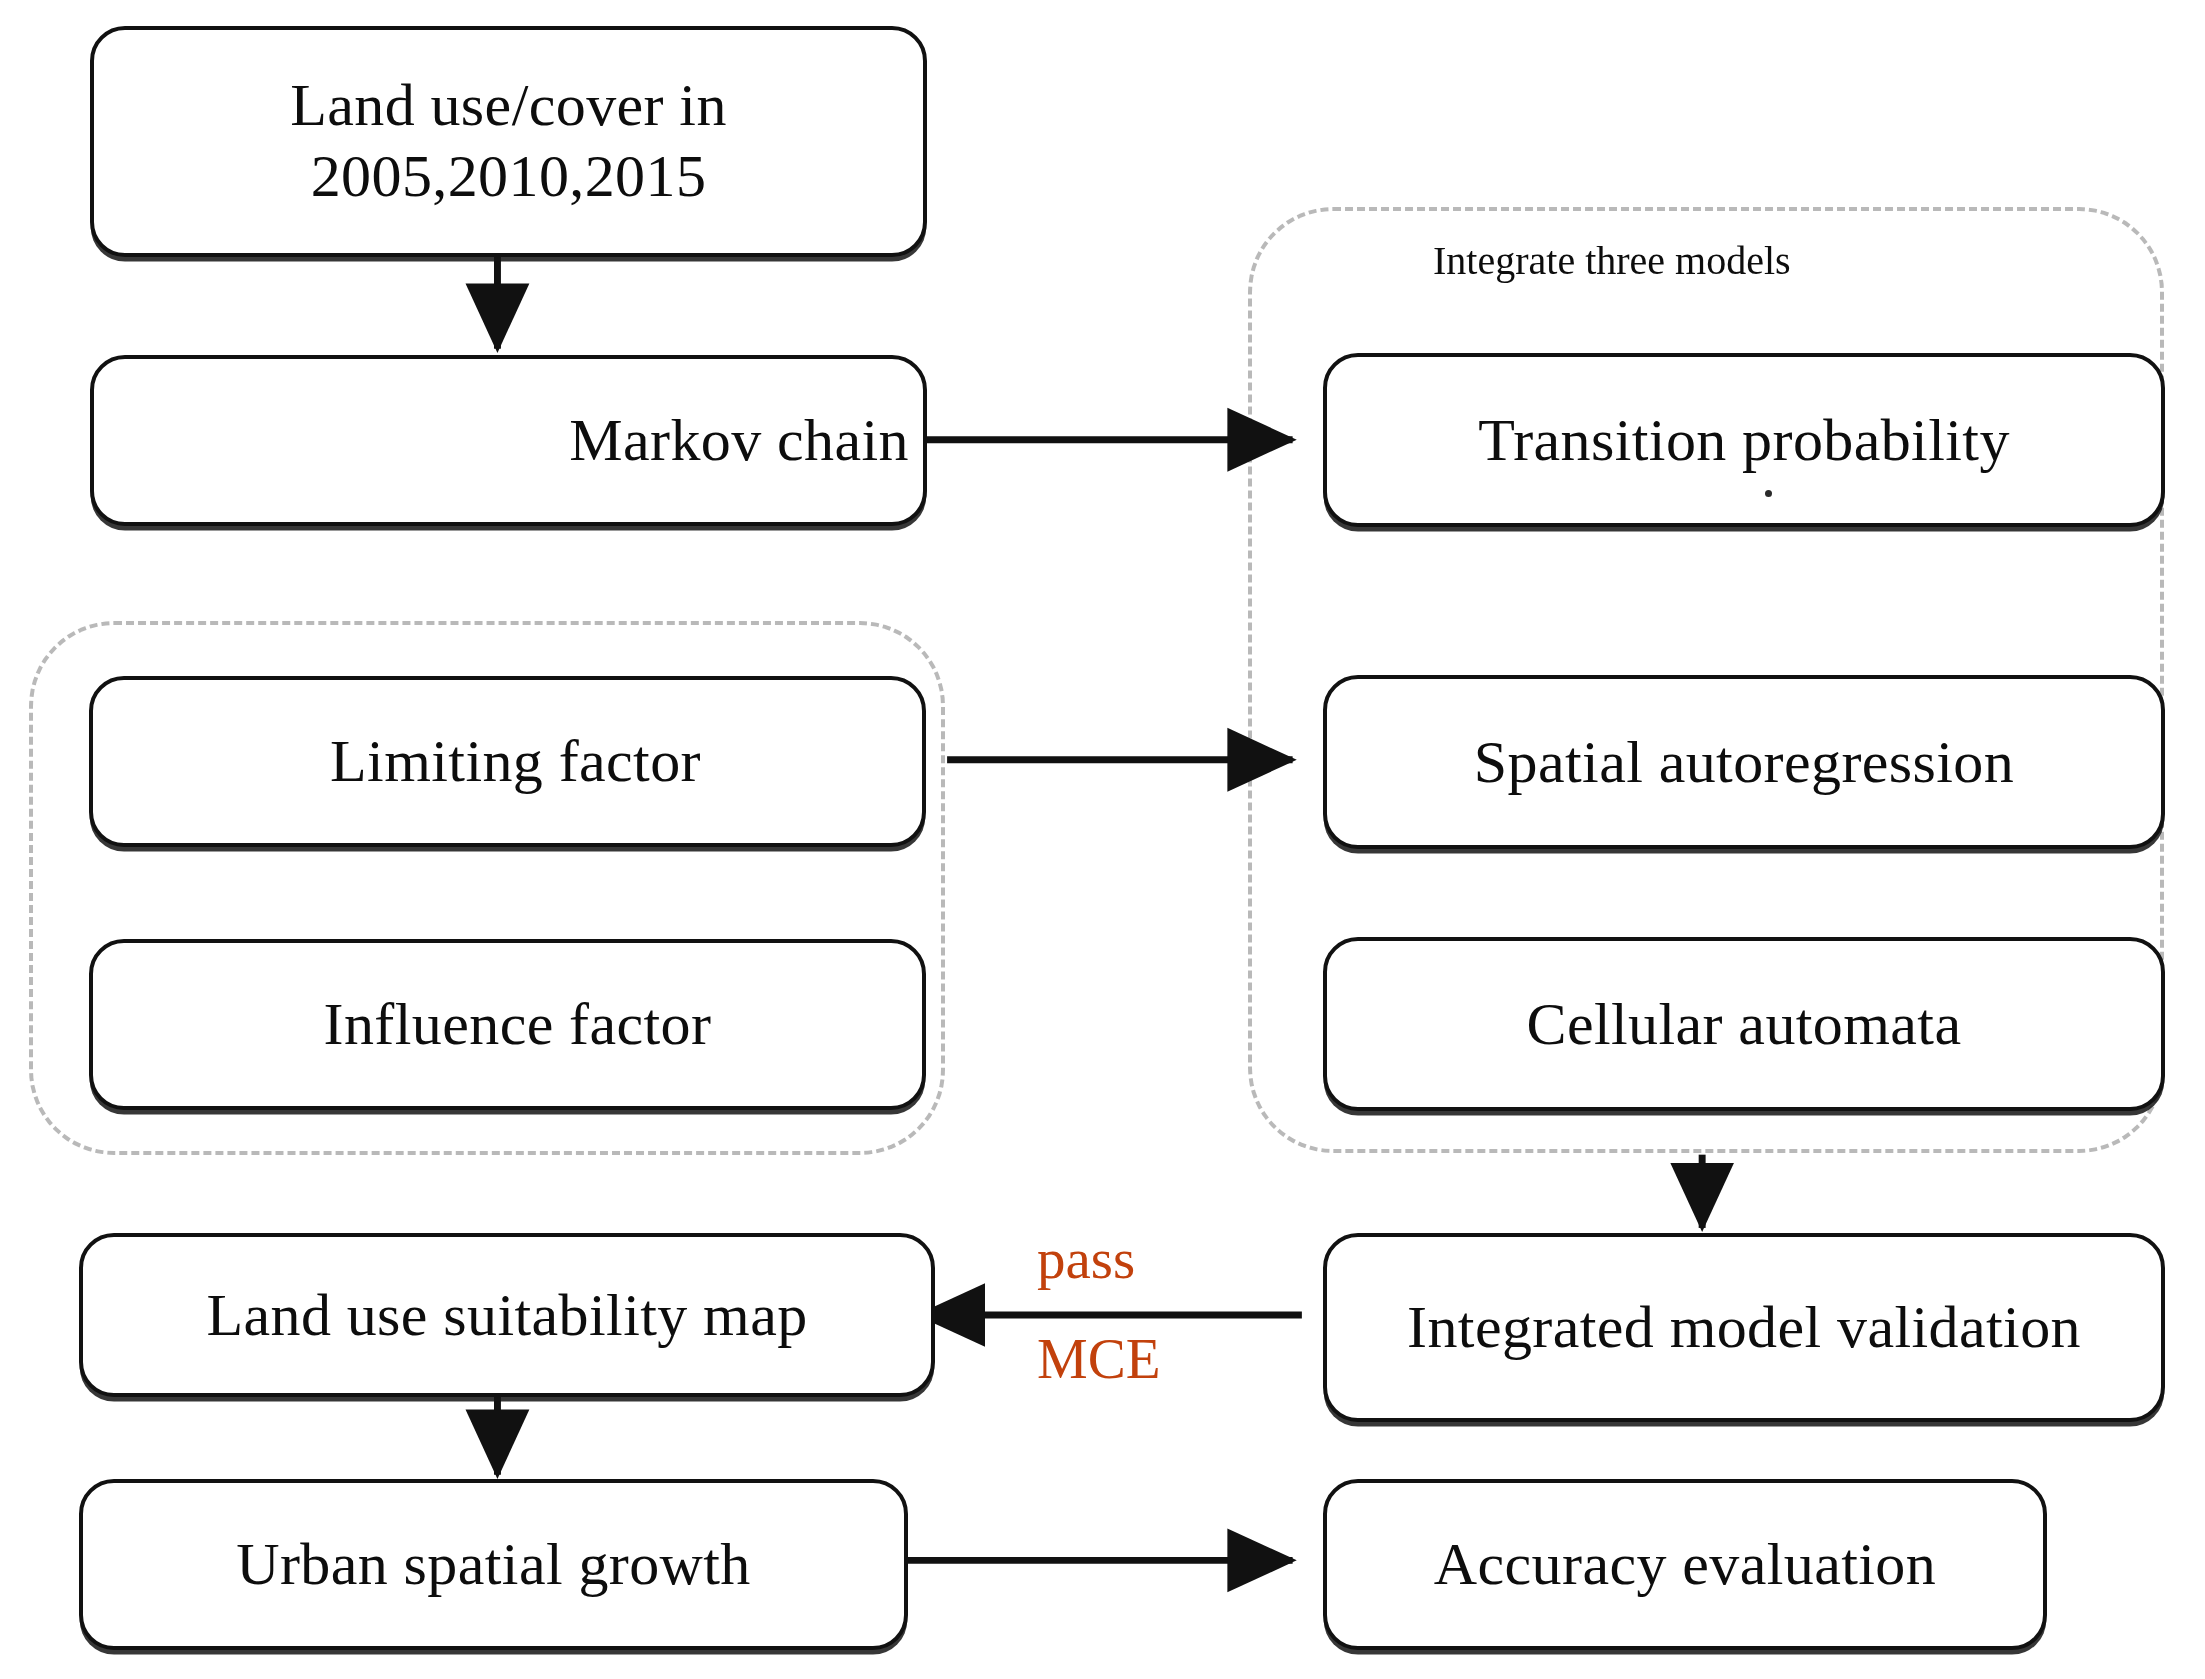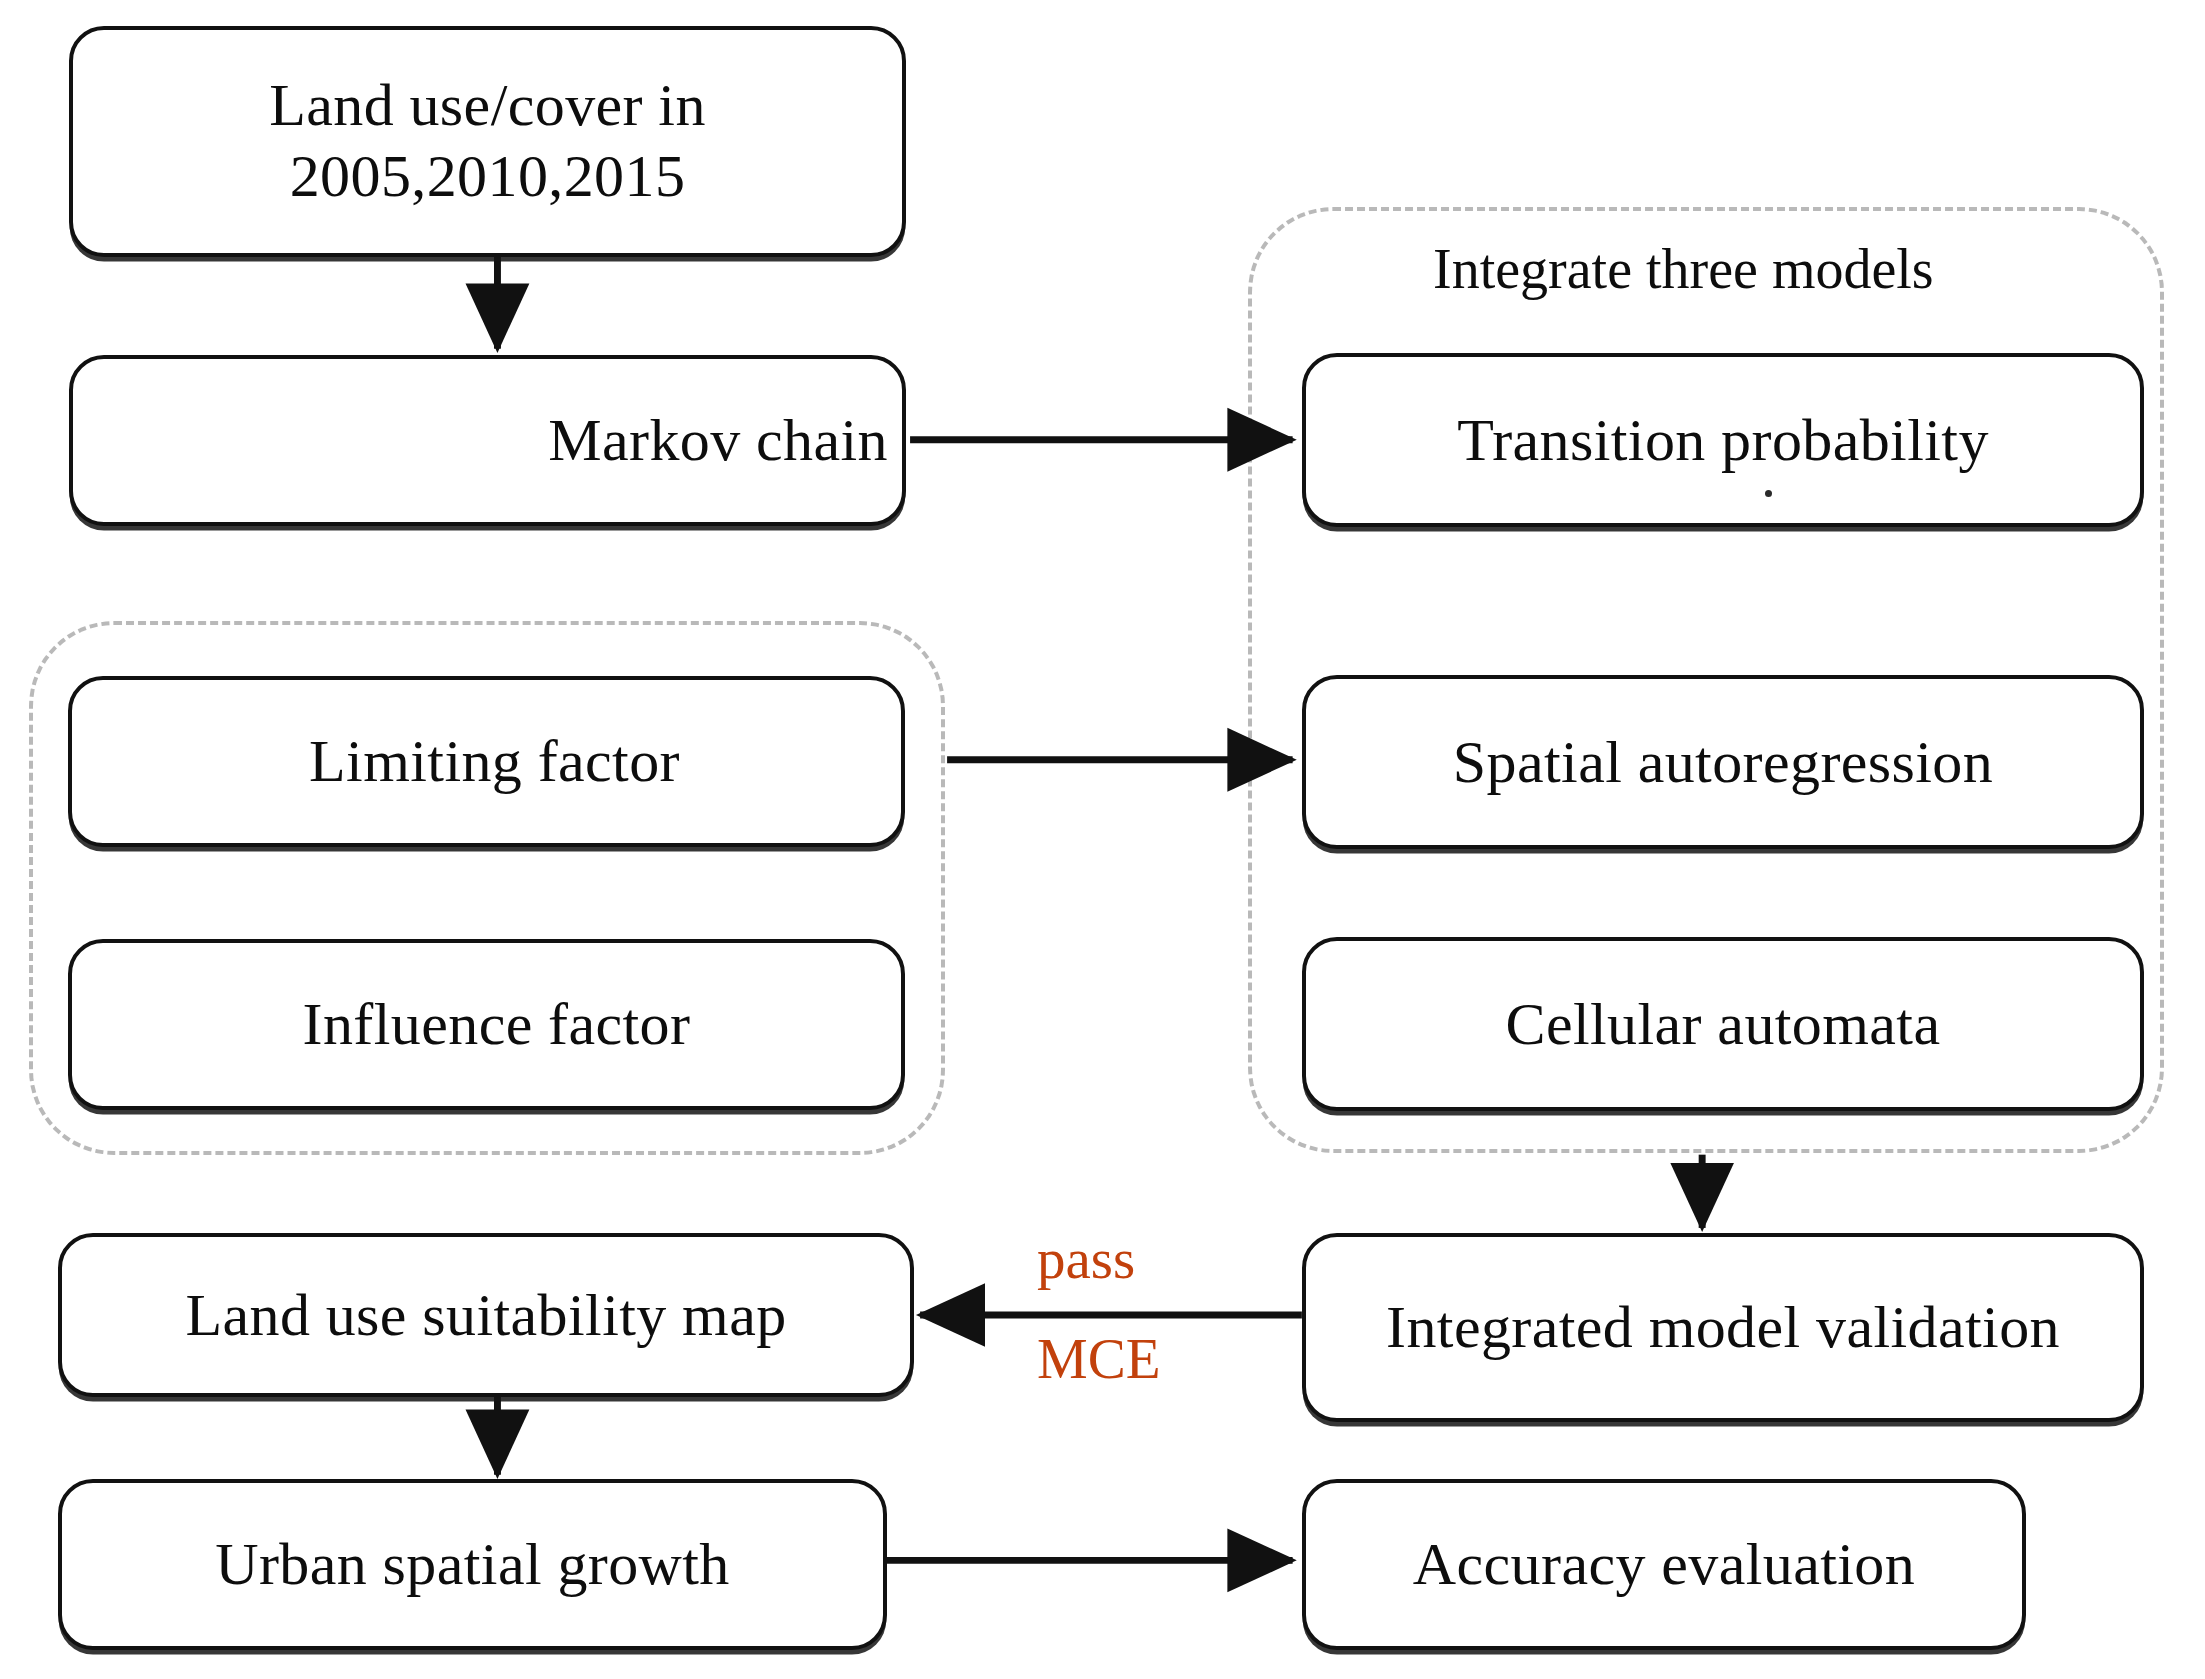--- a/index.html
+++ b/index.html
@@ -25,37 +25,38 @@
     background: #ffffff;
     display: flex;
     align-items: center;
     justify-content: center;
     text-align: center;
     color: #0d0d0d;
     font-size: 60px;
     line-height: 1.18;
     letter-spacing: 0.4px;
     box-shadow: 0 5.4px 0 -0.8px rgba(20,20,20,0.85);
+    margin-left: 21px;
   }
   .node .label {
     display: block;
     padding: 0 14px;
     white-space: pre-line;
   }
   .group {
     position: absolute;
     box-sizing: border-box;
     border: 4.6px dashed #b9b9b9;
     border-radius: 85px;
     background: transparent;
   }
   .group-title {
     position: absolute;
     color: #0d0d0d;
-    font-size: 56px;
+    font-size: 40px;
     line-height: 1.1;
     white-space: nowrap;
   }
   .edge-label {
     position: absolute;
     color: #c2410c;
     font-size: 57px;
     line-height: 1.1;
     white-space: nowrap;
   }

